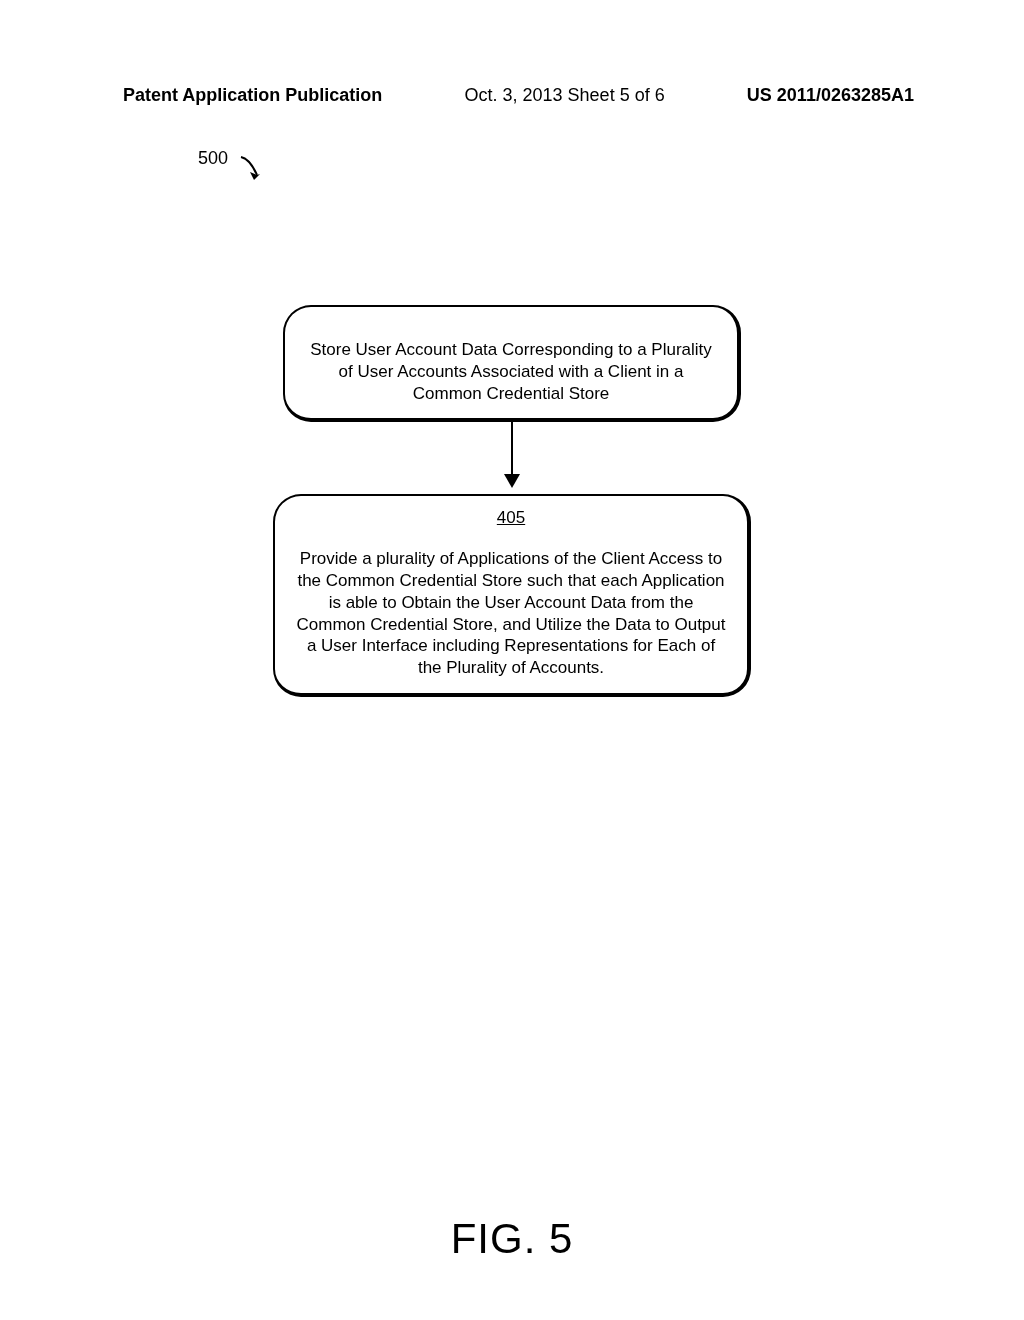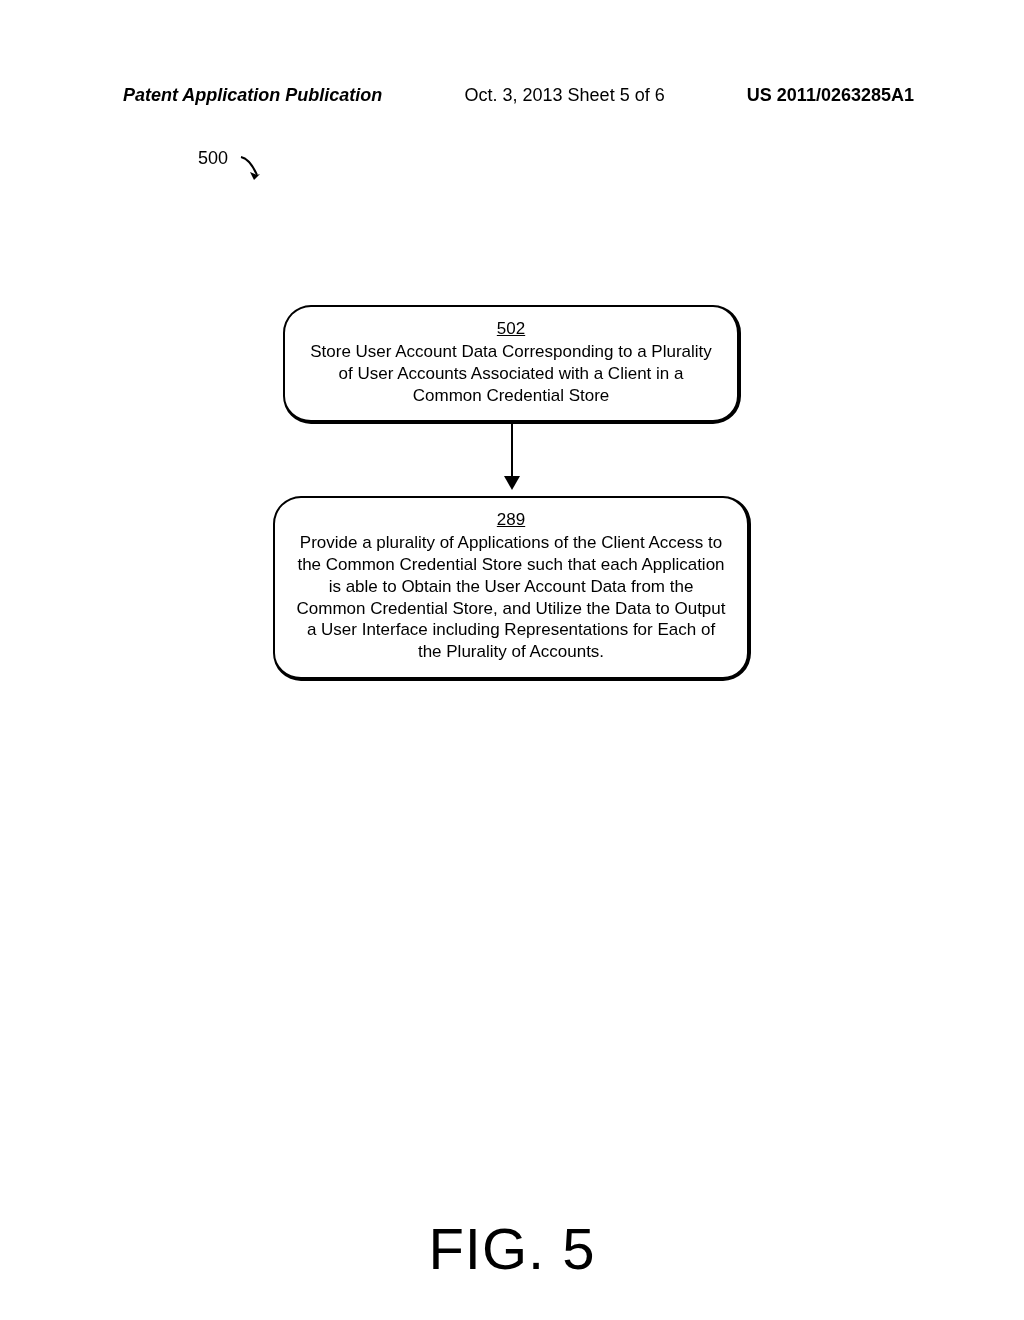--- a/index.html
+++ b/index.html
@@ -14,21 +14,21 @@
   .header {
     position: absolute;
     top: 85px;
     left: 0;
     width: 1024px;
     display: flex;
     justify-content: space-between;
     padding: 0 110px 0 123px;
     font-size: 18px;
   }
-  .hdr-left { font-weight: bold; font-style: italic; }
+  .hdr-left { font-weight: bold; }
   .hdr-center { font-weight: normal; text-align: center; }
   .hdr-right { font-weight: bold; }
 
   .ref-group {
     position: absolute;
     top: 148px;
     left: 198px;
   }
   .ref-group .ref-num {
     font-size: 18px;
@@ -55,21 +55,21 @@
   .block-502 { width: 458px; }
   .block-504 { width: 478px; }
 
   .step-num {
     font-size: 17px;
     text-decoration: underline;
   }
   .step-text {
     font-size: 17px;
     line-height: 1.28;
-    margin-top: 2px;
+    margin-top: 20px;
   }
 
   .arrow-wrap {
     width: 1024px;
     height: 72px;
     position: relative;
   }
   .arrow-line {
     position: absolute;
     left: 50%;
@@ -88,21 +88,21 @@
     border-right: 8px solid transparent;
     border-top: 14px solid #000;
     transform: translateX(-8px);
   }
 
   .fig-caption {
     position: absolute;
     top: 1215px;
     width: 1024px;
     text-align: center;
-    font-size: 58px;
+    font-size: 42px;
     font-family: Arial, Helvetica, sans-serif;
     font-weight: normal;
     letter-spacing: 1px;
   }
 
   
   .ref-arrow-svg {
     position: absolute;
     left: 40px;
     top: 5px;
@@ -122,29 +122,28 @@
   <span class="ref-num">500</span>
   <svg class="ref-arrow-svg" width="34" height="34">
     <path d="M3 4 Q12 6 19 22" stroke="#000" stroke-width="2" fill="none"></path>
     <path d="M19 22 l-7 -3 l4 8 l6 -6 z" fill="#000"></path>
   </svg>
 </div>
 
 <div class="flow">
 
   <div class="block block-502">
-    <div class="step-num">502</div>
     <div class="step-text">Store User Account Data Corresponding to a Plurality of User Accounts Associated with a Client in a Common Credential Store</div>
   </div>
 
   <div class="arrow-wrap">
     <div class="arrow-line"></div>
     <div class="arrow-head"></div>
   </div>
 
   <div class="block block-504">
-    <div class="step-num">289</div>
+    <div class="step-num">405</div>
     <div class="step-text">Provide a plurality of Applications of the Client Access to the Common Credential Store such that each Application is able to Obtain the User Account Data from the Common Credential Store, and Utilize the Data to Output a User Interface including Representations for Each of the Plurality of Accounts.</div>
   </div>
 
 </div>
 
 <div class="fig-caption">FIG. 5</div>
 
 </body></html>

